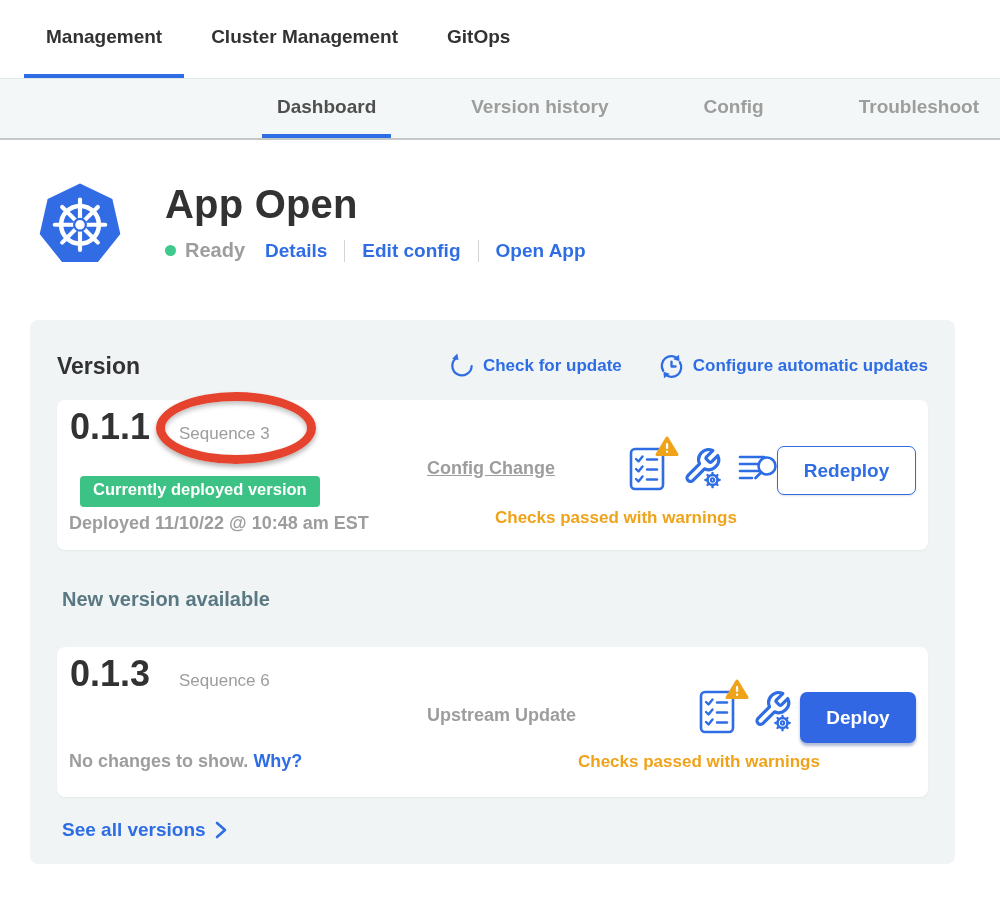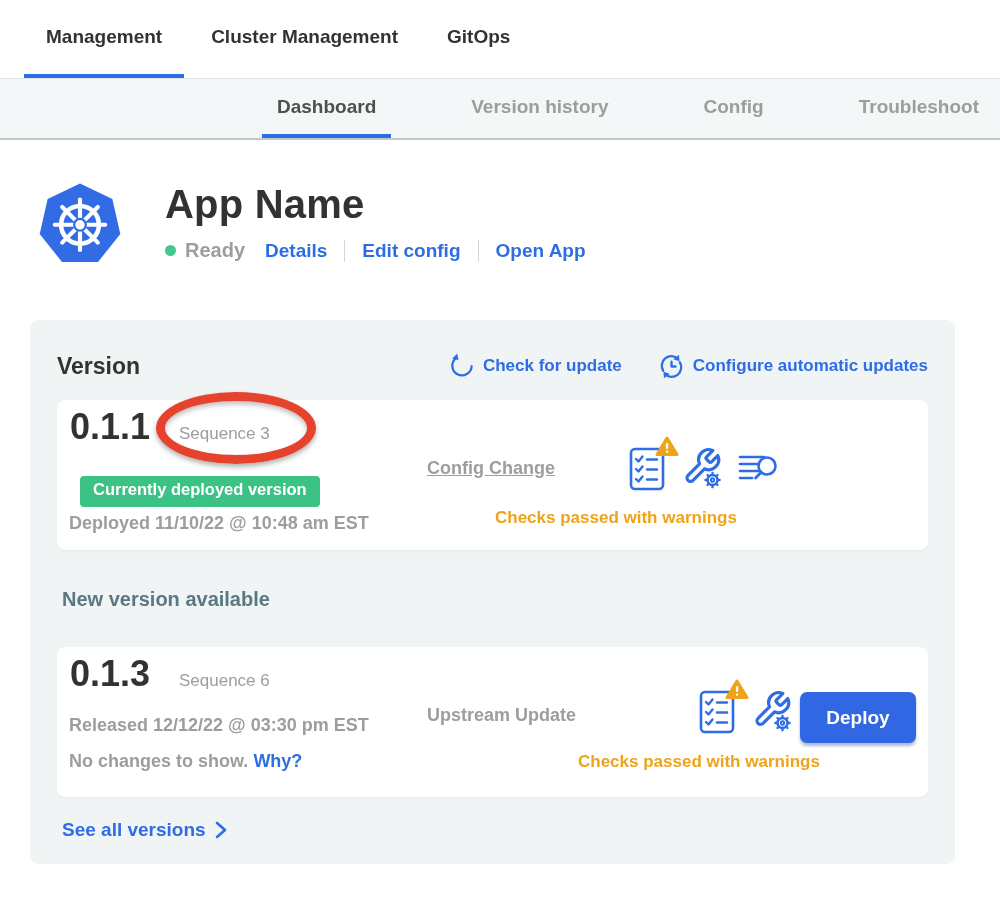--- a/index.html
+++ b/index.html
@@ -96,21 +96,21 @@
     <g stroke="#fff" stroke-width="4.6" stroke-linecap="round">
       <line x1="50" y1="24" x2="50" y2="80"></line>
       <line x1="22" y1="52" x2="78" y2="52"></line>
       <line x1="30.2" y1="32.2" x2="69.8" y2="71.8"></line>
       <line x1="69.8" y1="32.2" x2="30.2" y2="71.8"></line>
     </g>
     <circle cx="50" cy="52" r="21" fill="none" stroke="#fff" stroke-width="5"></circle>
     <circle cx="50" cy="52" r="6.5" fill="#fff" stroke="#326ce5" stroke-width="2.5"></circle>
   </svg>
   <div class="app-head-text">
-    <h1 class="app-title">App Name</h1>
+    <h1 class="app-title">App Open</h1>
     <div class="status-row">
       <span class="status-dot"></span>
       <span class="status-text">Ready</span>
       <span class="hlink">Details</span>
       <span class="pipe"></span>
       <span class="hlink">Edit config</span>
       <span class="pipe"></span>
       <span class="hlink">Open App</span>
     </div>
   </div>
@@ -193,29 +193,29 @@
             <line x1="3" y1="15" x2="21" y2="15"></line>
             <line x1="3" y1="22" x2="27" y2="22"></line>
             <line x1="3" y1="29" x2="15" y2="29"></line>
           </g>
           <circle cx="30" cy="17" r="8.5" fill="#fff" stroke="#2e6de4" stroke-width="2.6"></circle>
           <line x1="24" y1="23.5" x2="18.5" y2="29" stroke="#2e6de4" stroke-width="2.8" stroke-linecap="round"></line>
         </svg>
       </div>
     </div>
 
+    <button class="btn btn-outline">Redeploy</button>
     <div class="checks-warn" style="left:438px; top:108px;">Checks passed with warnings</div>
   </div>
 
   <div class="new-heading">New version available</div>
 
   <div class="vcard card2">
     <div class="vnum">0.1.3</div>
     <div class="vseq">Sequence 6</div>
-    <div class="meta-line" style="left:12px; top:68px;">Released 12/12/22 @ 03:30 pm EST</div>
     <div class="meta-line" style="left:12px; top:104px;">
       <span>No changes to show.</span>
       <span class="why-link">Why?</span>
     </div>
 
     <div class="rel-type" style="left:370px; top:58px;">Upstream Update</div>
 
     <div class="icon-row" style="left:640px; top:40px;">
       <div class="chk-wrap">
         <svg width="40" height="48" viewBox="0 0 40 48">

